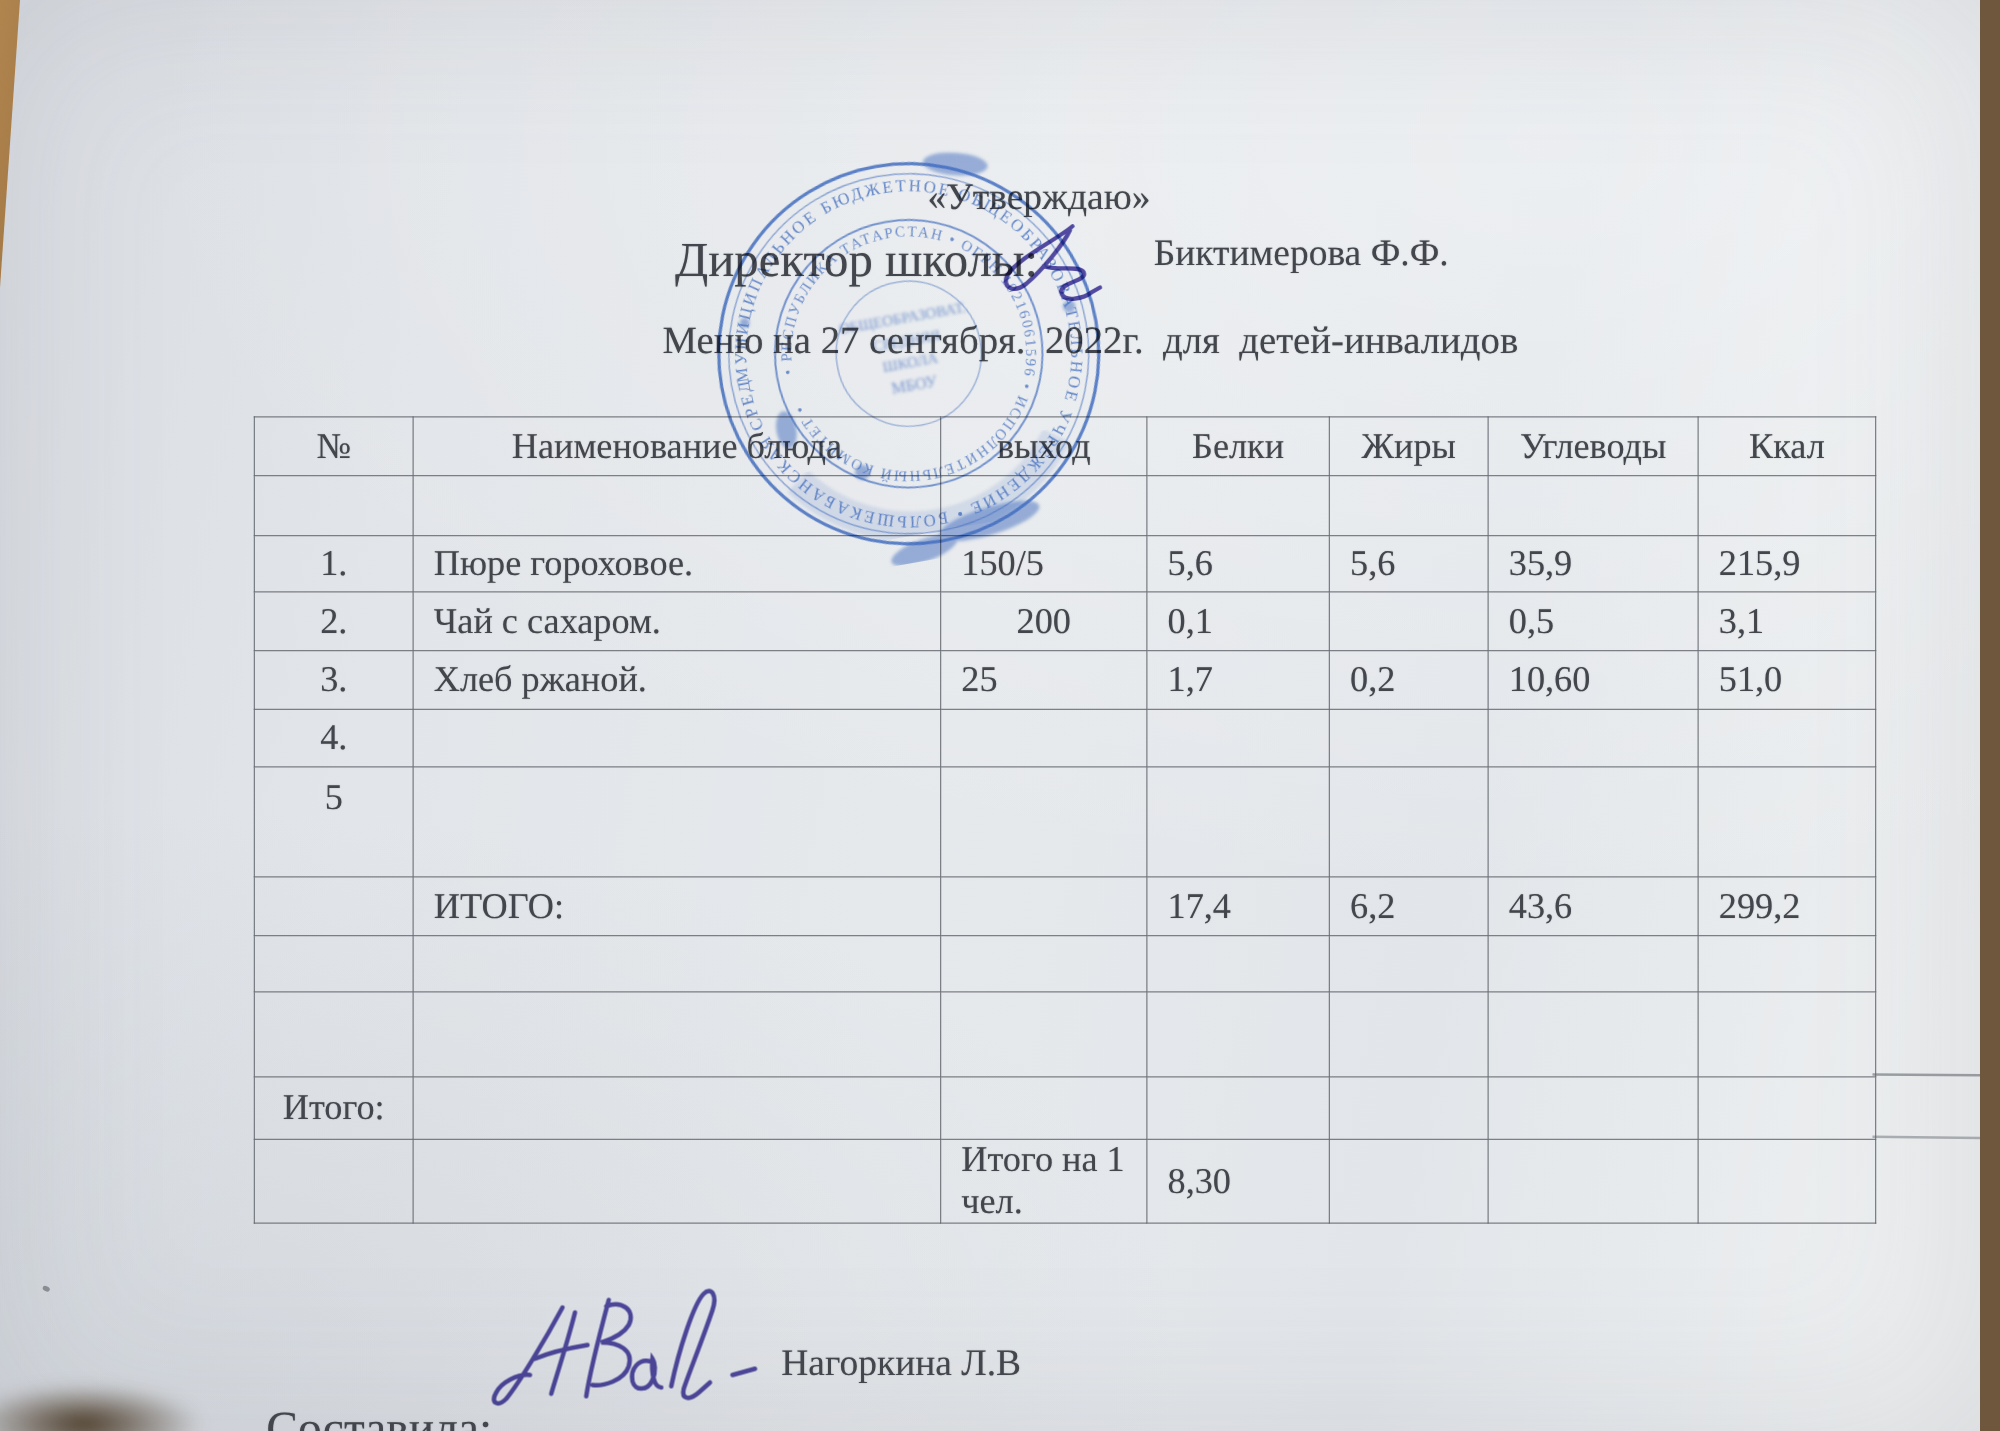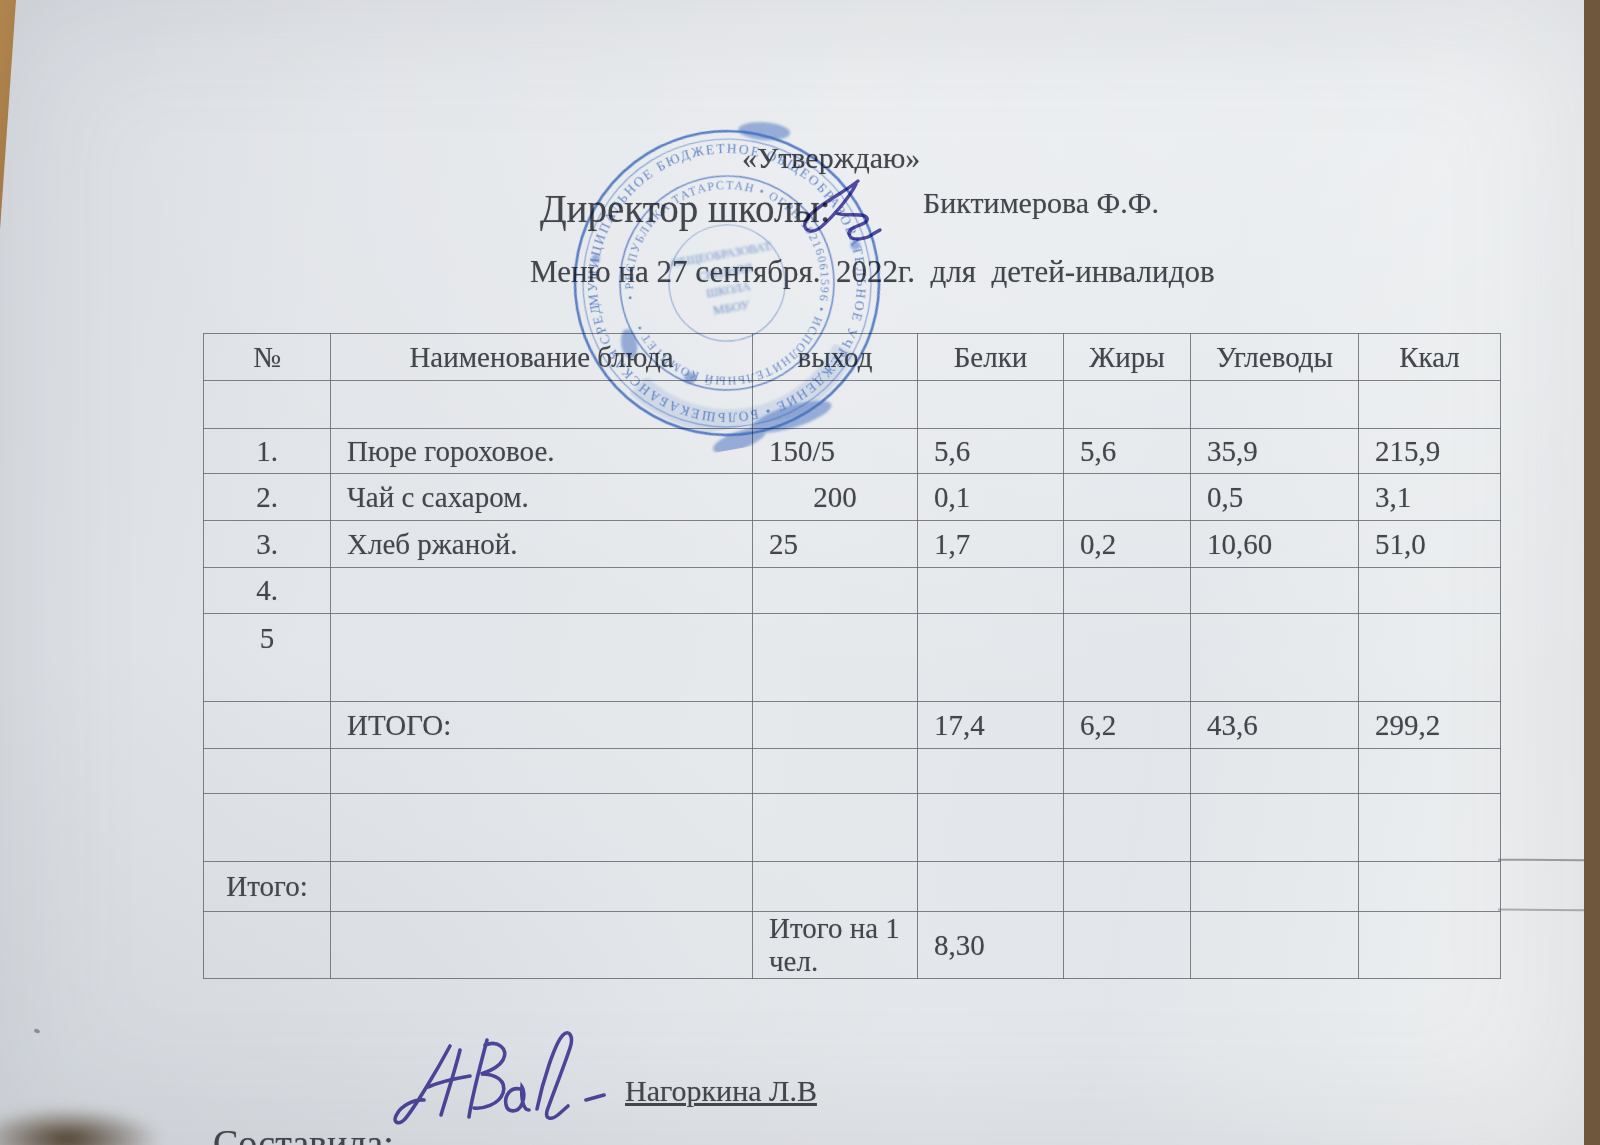--- a/index.html
+++ b/index.html
@@ -23,21 +23,21 @@
     filter:blur(6px);}
   .speck{position:absolute;left:34px;top:1029px;width:6px;height:4px;border-radius:50%;
     background:#8a8d92;transform:rotate(25deg);}
   
   .txt{position:absolute;white-space:pre;text-shadow:0 0 1px rgba(67,70,76,.45);}
   .approve-quote{left:742px;top:141px;font-size:30px;}
   .approve-role{left:540px;top:186px;font-size:39px;}
   .approve-name{left:887px;top:186px;font-size:30px;margin-left:36px;}
   .menu-title{left:489px;top:254px;font-size:31px;margin-left:41px;}
   .footer-label{left:213px;top:1121px;font-size:38px;text-align:right;}
-  .footer-name{left:625px;top:1074px;font-size:30px;text-decoration:underline;}
+  .footer-name{left:625px;top:1074px;font-size:30px;}
   
   table.menu{position:absolute;left:203px;top:333px;width:1297px;table-layout:fixed;
     border-collapse:collapse;font-size:29px;color:#43464c;}
   table.menu th,table.menu td{border:1.6px solid rgba(100,104,111,.82);
     font-weight:normal;padding:0 0 0 16px;text-align:left;vertical-align:middle;
     overflow:hidden;text-shadow:0 0 1px rgba(67,70,76,.4);}
   table.menu th{text-align:center;padding:0;}
   thead tr{height:47px;}
   tbody tr:nth-child(1){height:48px;}
   tbody tr:nth-child(2){height:45px;}

